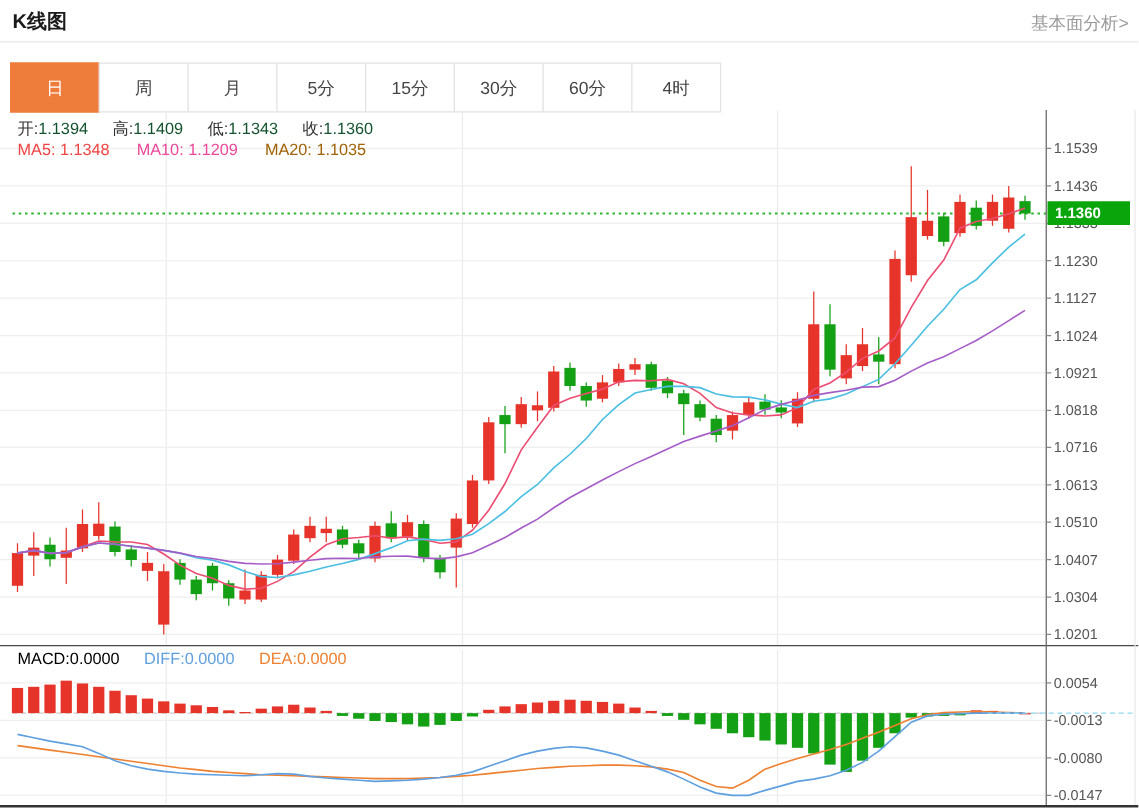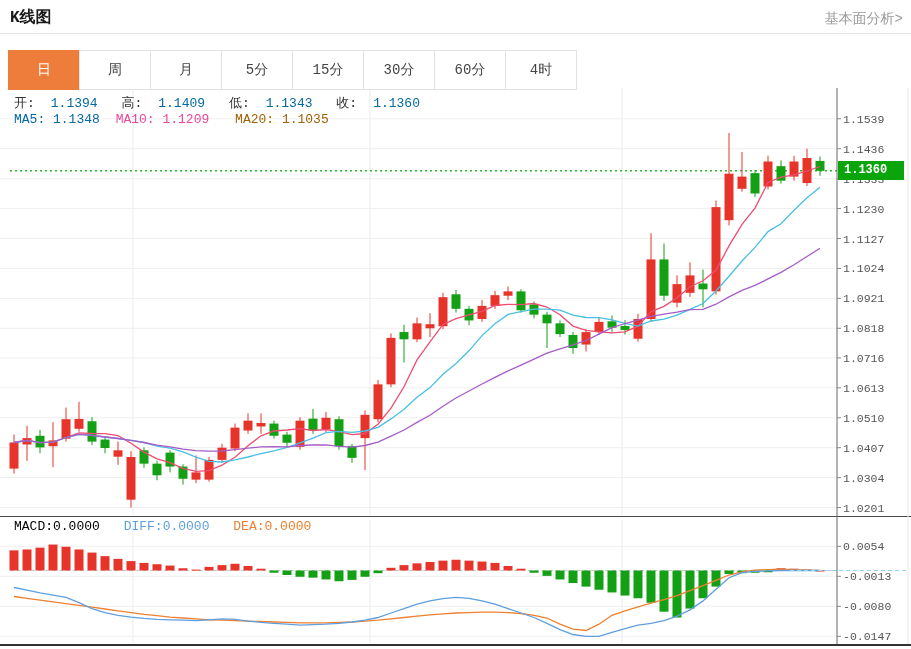--- a/index.html
+++ b/index.html
@@ -1,34 +1,34 @@
 <!DOCTYPE html>
 <html><head>
 <meta charset="utf-8">
 <style>
   html,body{margin:0;padding:0;background:#fff;}
   #page{position:relative;width:911px;height:649px;background:#fff;overflow:hidden;
-        font-family:Liberation Mono, monospace;}
+        font-family:Liberation Sans, sans-serif;}
   #page-title{position:absolute;left:10px;top:7px;font-size:16px;font-weight:bold;color:#1a1a1a;}
   #fundamental-link{position:absolute;right:8px;top:10px;font-size:14px;color:#999;cursor:pointer;text-decoration:none;}
   #header-divider{position:absolute;left:0;top:33px;width:911px;height:1px;background:#e7e7e7;}
   #tabs{position:absolute;left:8px;top:50px;display:flex;z-index:3;}
   .tab{width:70px;height:38px;line-height:38px;text-align:center;font-size:14px;color:#444;
        background:#fff;border:1px solid #e2e2e2;margin-left:-1px;cursor:pointer;box-sizing:content-box;}
   .tab:first-child{margin-left:0;}
   .tab.active{background:#ee7d3b;border-color:#ee7d3b;color:#fff;}
   svg{position:absolute;left:0;top:0;z-index:1;}
   .legend-row{position:absolute;z-index:4;font-size:13px;white-space:nowrap;}
   #ohlc-row{left:14px;top:94px;}
   #ma-row{left:14px;top:112px;}
   #macd-row{left:14px;top:519px;}
   .lbl{color:#333;}
-  .val-green{color:#0369a1;margin-left:16px;}
+  .val-green{color:#14532d;}
   .pair{margin-right:16px;}
-  .ma5{color:#0369a1;margin-right:8px;}
+  .ma5{color:#ef4444;margin-right:18px;}
   .ma10{color:#ec4899;margin-right:18px;}
   .ma20{color:#a16207;}
   .macd-m{color:#000000;margin-right:16px;}
   .macd-diff{color:#5e9fe0;margin-right:16px;}
   .macd-dea{color:#ee8030;}
   #price-tag{position:absolute;left:838px;top:161px;width:66px;height:19px;background:#0aa50a;
              z-index:5;color:#fff;font-size:12px;font-weight:bold;line-height:19px;padding-left:6px;box-sizing:border-box;}
 </style>
 </head>
 <body>

